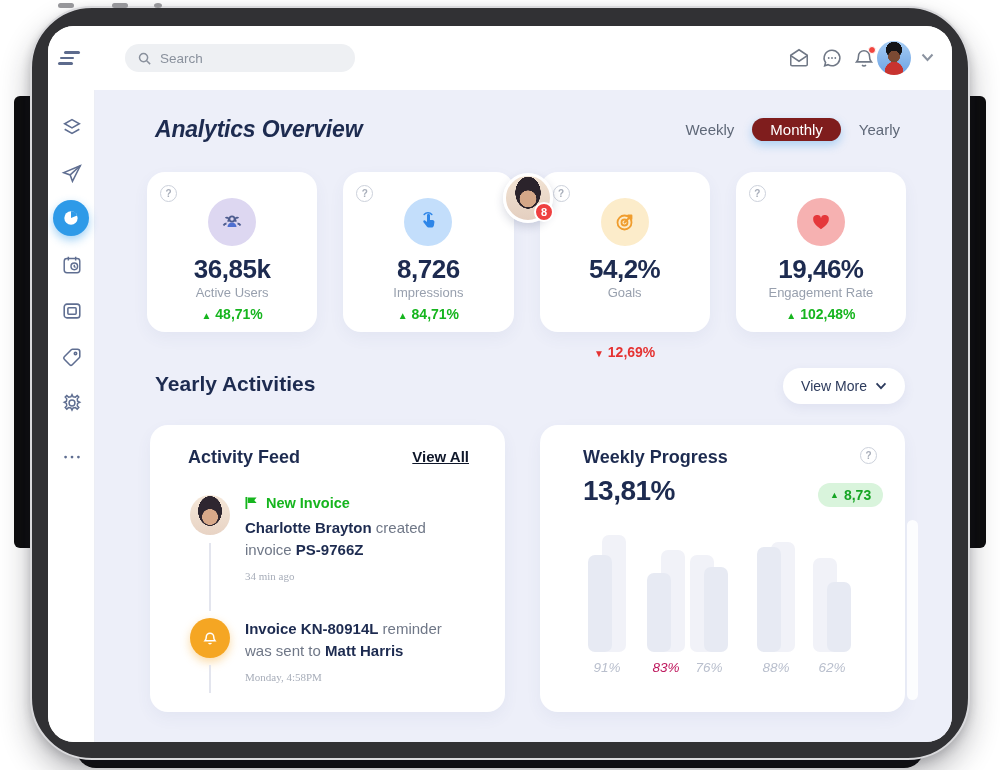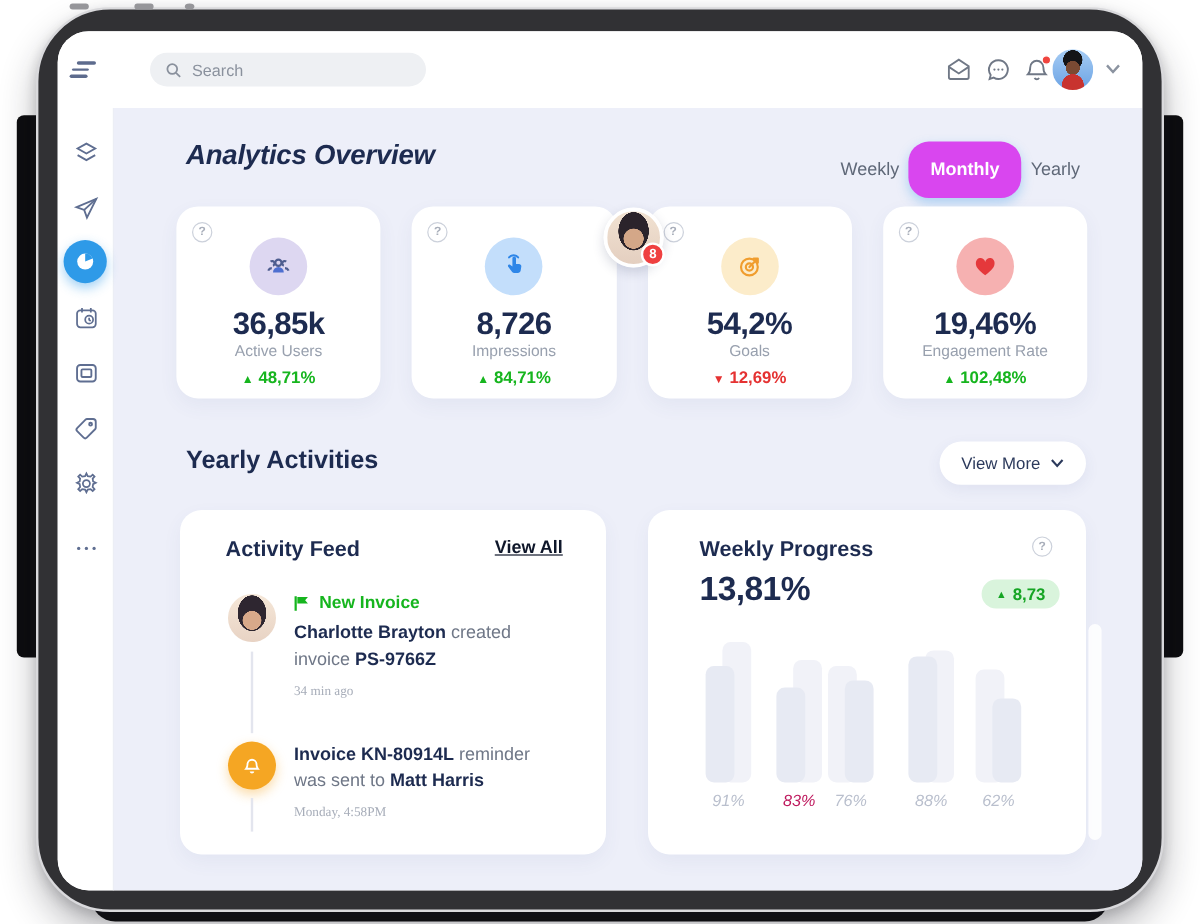--- a/index.html
+++ b/index.html
@@ -44,23 +44,23 @@
   .sidebar { position:absolute; left:0; top:64px; width:47px; bottom:0; background:#fff;
              border-right:1px solid #eceef5; z-index:4; }
   .side-ic { position:absolute; left:13px; width:22px; height:22px; color:#5f6e91; cursor:pointer; }
   .side-active { position:absolute; left:5px; width:36px; height:36px; background:#2e9ae8; border-radius:50%;
                  display:flex; align-items:center; justify-content:center; cursor:pointer;
                  box-shadow:0 4px 10px rgba(46,154,232,.45); }
 
   
   .content { position:absolute; left:47px; top:64px; right:0; bottom:0; background:#edeff9; overflow:hidden; }
   .page-title { position:absolute; left:60px; top:26px; font-size:23px; font-weight:700; color:#1d2b50; letter-spacing:-.2px;font-style:italic; }
-  .tabs { position:absolute; right:52px; top:28px; display:flex; align-items:center; gap:8px; }
+  .tabs { position:absolute; right:52px; top:28px; display:flex; align-items:center; gap:18px; }
   .tab { font-size:15px; color:#5f6878; cursor:pointer; }
-  .tab.active { background:#d946ef; color:#fff; font-weight:700; border-radius:17px; padding:15px 18px;
+  .tab.active { background:#7f1d1d; color:#fff; font-weight:400; border-radius:17px; padding:3px 18px;
                 box-shadow:0 4px 10px rgba(46,150,232,.35); }
   .float-avatar { position:absolute; left:408px; top:83px; width:50px; height:50px; border-radius:50%;
                   border:3px solid #fff; z-index:6; cursor:pointer; box-shadow:0 4px 10px rgba(40,50,90,.18);
                   background:
                     radial-gradient(circle at 50% 52%, #d4a788 0 26%, transparent 27%),
                     radial-gradient(ellipse 62% 78% at 50% 38%, #2b232b 0 46%, transparent 47%),
                     linear-gradient(#f1e2d2,#e4cfc0); }
   .float-badge { position:absolute; right:-4px; bottom:-2px; width:20px; height:20px; background:#ef4040;
                  border:2px solid #fff; border-radius:50%; color:#fff; font-size:11px; font-weight:700;
                  display:flex; align-items:center; justify-content:center; }
@@ -70,21 +70,21 @@
                box-shadow:0 6px 16px rgba(70,80,140,.06); cursor:pointer; }
   .help { position:absolute; width:17px; height:17px; border:1.5px solid #ccd1db; border-radius:50%;
           color:#a8aeba; font-size:10px; font-weight:700; display:flex; align-items:center; justify-content:center; }
   .stat-card .help { left:13px; top:13px; }
   .stat-icon-wrap { position:absolute; left:61px; top:26px; width:48px; height:48px; border-radius:50%;
                     display:flex; align-items:center; justify-content:center; }
   .stat-value { position:absolute; left:0; right:0; top:82px; text-align:center; font-size:26px; font-weight:700;
                 color:#1d2b50; letter-spacing:-.5px; }
   .stat-label { position:absolute; left:0; right:0; top:113px; text-align:center; font-size:13px; color:#98a0ae; }
   .stat-change { position:absolute; left:0; right:0; top:134px; text-align:center; font-size:14px; font-weight:700; }
-  .stat-change.up { color:#16b51e; } .stat-change.down { color:#e53232; }
+  .stat-change.up { color:#16b51e; } .stat-change.down { color:#e53232;margin-top:38px; }
   .stat-change .arr { font-size:10px; margin-right:4px; }
 
   .section-title { position:absolute; left:60px; top:282px; font-size:21px; font-weight:700; color:#1d2b50; }
   .view-more { position:absolute; right:47px; top:278px; height:36px; background:#fff; border:none; border-radius:18px;
                padding:0 18px; font-size:14px; font-weight:500; color:#2c3a5c; display:flex; align-items:center; gap:8px;
                cursor:pointer; box-shadow:0 4px 12px rgba(70,80,140,.08); font-family:inherit; }
 
   .feed-card { position:absolute; left:55px; top:335px; width:355px; height:287px; background:#fff;
                border-radius:18px; box-shadow:0 6px 16px rgba(70,80,140,.06); }
   .card-title { position:absolute; left:38px; top:22px; font-size:18px; font-weight:700; color:#1d2b50; }

